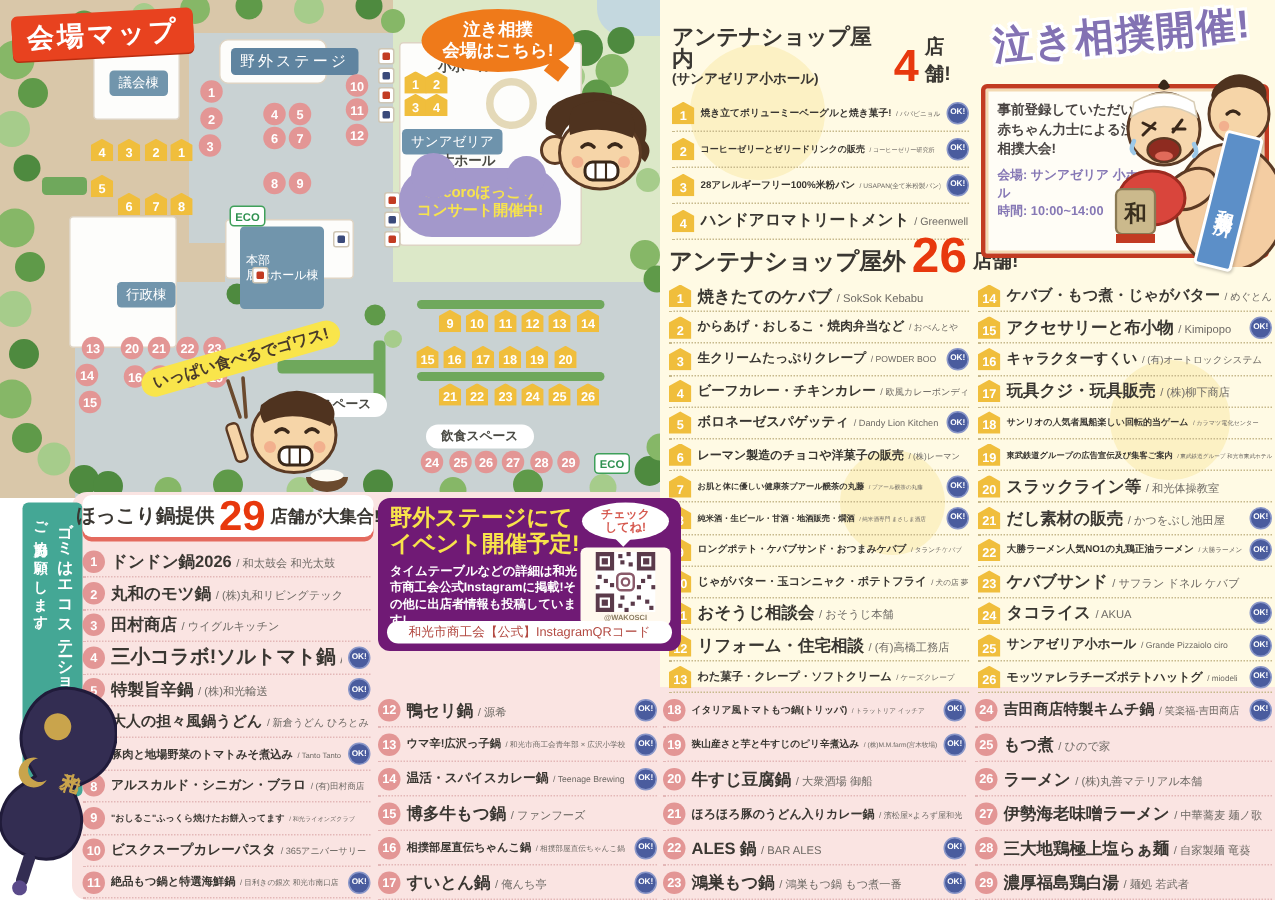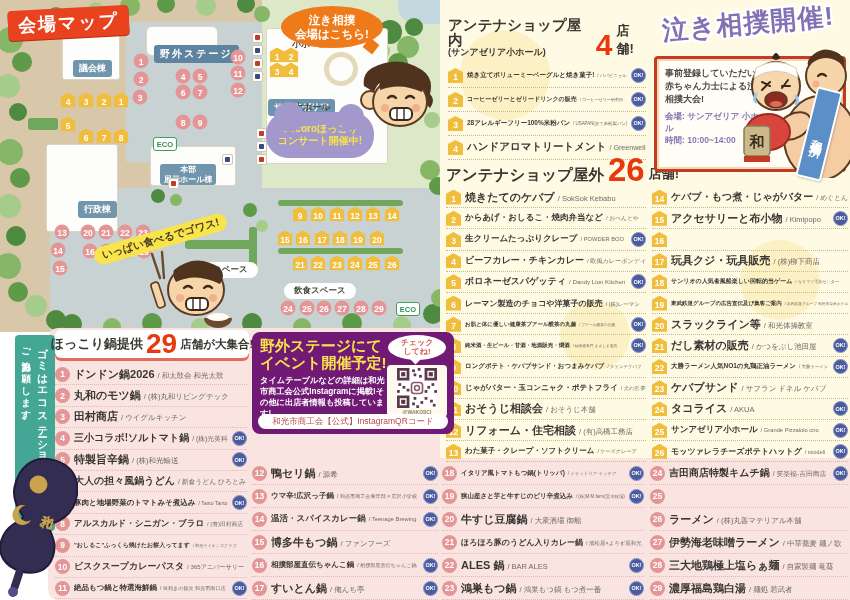--- a/index.html
+++ b/index.html
@@ -8,21 +8,21 @@
   .abs{position:absolute;}
 
   
   .map{position:absolute;left:0;top:0;width:444px;height:332px;background:#D9C7A9;overflow:hidden;}
   .plaza{position:absolute;background:#C9D2D3;}
   .lawn{position:absolute;background:#DCE8C8;}
   .pond{position:absolute;background:#C4D8DF;border-radius:0 0 0 18px;}
   .bldg{position:absolute;background:#FDFDFB;border:1px solid #DED4C4;border-radius:3px;}
   .hedge{position:absolute;background:#6FA85C;border-radius:3px;}
   .tree{position:absolute;border-radius:50%;}
-  .blabel{position:absolute;background:#7195AC;color:#fff;font-weight:bold;font-size:9px;padding:2px 6px;border-radius:3px;white-space:nowrap;z-index:4;margin-top:13px;}
+  .blabel{position:absolute;background:#7195AC;color:#fff;font-weight:normal;font-size:9px;padding:2px 6px;border-radius:3px;white-space:nowrap;z-index:4;}
   .stage-label{background:#5F84A0;font-size:10px;letter-spacing:2px;}
   .hall-label{position:absolute;color:#4A4A44;font-weight:bold;font-size:9px;z-index:4;white-space:nowrap;}
   .map-title{position:absolute;left:8px;top:8px;background:#E8421F;color:#fff;font-weight:900;font-size:18px;letter-spacing:2px;padding:3px 10px;border-radius:4px;transform:rotate(-3deg);z-index:9;box-shadow:0 1px 0 #b92d10;}
   .eco{position:absolute;width:24px;height:14px;background:#fff;border:1.5px solid #3FA05A;border-radius:3px;color:#2F9150;font-weight:900;font-size:7.5px;display:flex;align-items:center;justify-content:center;z-index:5;}
   .mk{width:15px;height:15px;display:flex;align-items:center;justify-content:center;font-weight:bold;color:#fff;font-size:8.5px;z-index:6;transform:translate(-50%,-50%);}
   .house{background:#F0BE3C;clip-path:polygon(50% 0,100% 28%,100% 100%,0 100%,0 28%);padding-top:3px;}
   .pmk{background:#E39695;border-radius:50%;}
   .eat-pill{position:absolute;background:#fff;border-radius:8px;color:#4A4A44;font-weight:bold;font-size:8.5px;padding:2px 10px;z-index:5;white-space:nowrap;}
   .cloud{position:absolute;left:266px;top:112px;width:108px;height:46px;background:#A398CB;border-radius:22px;z-index:5;display:flex;flex-direction:column;align-items:center;justify-content:center;color:#F7E34D;font-weight:900;font-size:10px;line-height:1.25;text-align:center;}
   .cloud:before,.cloud:after{content:"";position:absolute;background:#A398CB;border-radius:50%;width:30px;height:30px;top:-10px;left:8px;}
@@ -174,21 +174,21 @@
 
     <div class="bldg" style="left:62px;top:26px;width:58px;height:54px;"></div>
     <div class="bldg" style="left:46px;top:144px;width:72px;height:88px;"></div>
     <div class="bldg" style="left:150px;top:146px;width:86px;height:40px;"></div>
     <div class="bldg" style="left:146px;top:26px;width:72px;height:30px;border-radius:6px;"></div>
     <div class="bldg" style="left:266px;top:28px;width:122px;height:136px;"></div>
     <div class="ring"></div>
 
     <span class="blabel" style="left:73px;top:47px;">議会棟</span>
     <span class="blabel" style="left:78px;top:188px;">行政棟</span>
-    <span class="blabel" style="left:160px;top:151px;font-size:8px;padding:1px 4px;text-align:center;line-height:1.2;"><span>本部</span><br><span>展示ホール棟</span></span>
+    <span class="blabel" style="left:160px;top:151px;font-size:8px;padding:18px 4px;text-align:left;line-height:1.2;"><span>本部</span><br><span>展示ホール棟</span></span>
     <span class="blabel stage-label" style="left:154px;top:32px;">野外ステージ</span>
     <span class="blabel" style="left:268px;top:86px;background:#6E93AC;">サンアゼリア</span>
     <span class="hall-label" style="left:292px;top:38px;">小ホール</span>
     <span class="hall-label" style="left:294px;top:101px;">大ホール</span>
 
     <div class="cloud">
       <span>Cocoroほっこり</span>
       <span>コンサート開催中!</span>
     </div>
 
@@ -478,20 +478,24 @@
       <div class="lrow">
         <span class="mk house">15</span>
         <span class="rowtext shrink">
           <b class="rt">アクセサリーと布小物</b>
           <i class="rs">Kimipopo</i>
         </span>
         <span class="okbadge">OK!</span>
       </div>
       <div class="lrow">
         <span class="mk house">16</span>
+        <span class="rowtext shrink" style="font-size: 9.5px;">
+          <b class="rt">キャラクターすくい</b>
+          <i class="rs">(有)オートロックシステム</i>
+        </span>
 
       </div>
       <div class="lrow">
         <span class="mk house">17</span>
         <span class="rowtext shrink">
           <b class="rt">玩具クジ・玩具販売</b>
           <i class="rs">(株)柳下商店</i>
         </span>
 
       </div>
@@ -627,21 +631,21 @@
       <div class="nrow">
         <span class="mk pmk">3</span>
         <span class="rowtext shrink">
           <b class="rt">田村商店</b>
           <i class="rs">ウイグルキッチン</i>
         </span>
 
       </div>
       <div class="nrow">
         <span class="mk pmk">4</span>
-        <span class="rowtext shrink" style="font-size: 10px;">
+        <span class="rowtext shrink" style="font-size: 13px;">
           <b class="rt">三小コラボ!ソルトマト鍋</b>
           <i class="rs">(株)光英科学研究所</i>
         </span>
         <span class="okbadge">OK!</span>
       </div>
       <div class="nrow">
         <span class="mk pmk">5</span>
         <span class="rowtext shrink">
           <b class="rt">特製旨辛鍋</b>
           <i class="rs">(株)和光輸送</i>
@@ -804,20 +808,24 @@
   <div class="nrow">
         <span class="mk pmk">24</span>
         <span class="rowtext shrink" style="font-size: 10px;">
           <b class="rt">吉田商店特製キムチ鍋</b>
           <i class="rs">笑楽福-吉田商店</i>
         </span>
         <span class="okbadge">OK!</span>
       </div>
       <div class="nrow">
         <span class="mk pmk">25</span>
+        <span class="rowtext shrink">
+          <b class="rt">もつ煮</b>
+          <i class="rs">ひので家</i>
+        </span>
 
       </div>
       <div class="nrow">
         <span class="mk pmk">26</span>
         <span class="rowtext shrink">
           <b class="rt">ラーメン</b>
           <i class="rs">(株)丸善マテリアル本舗</i>
         </span>
 
       </div>

